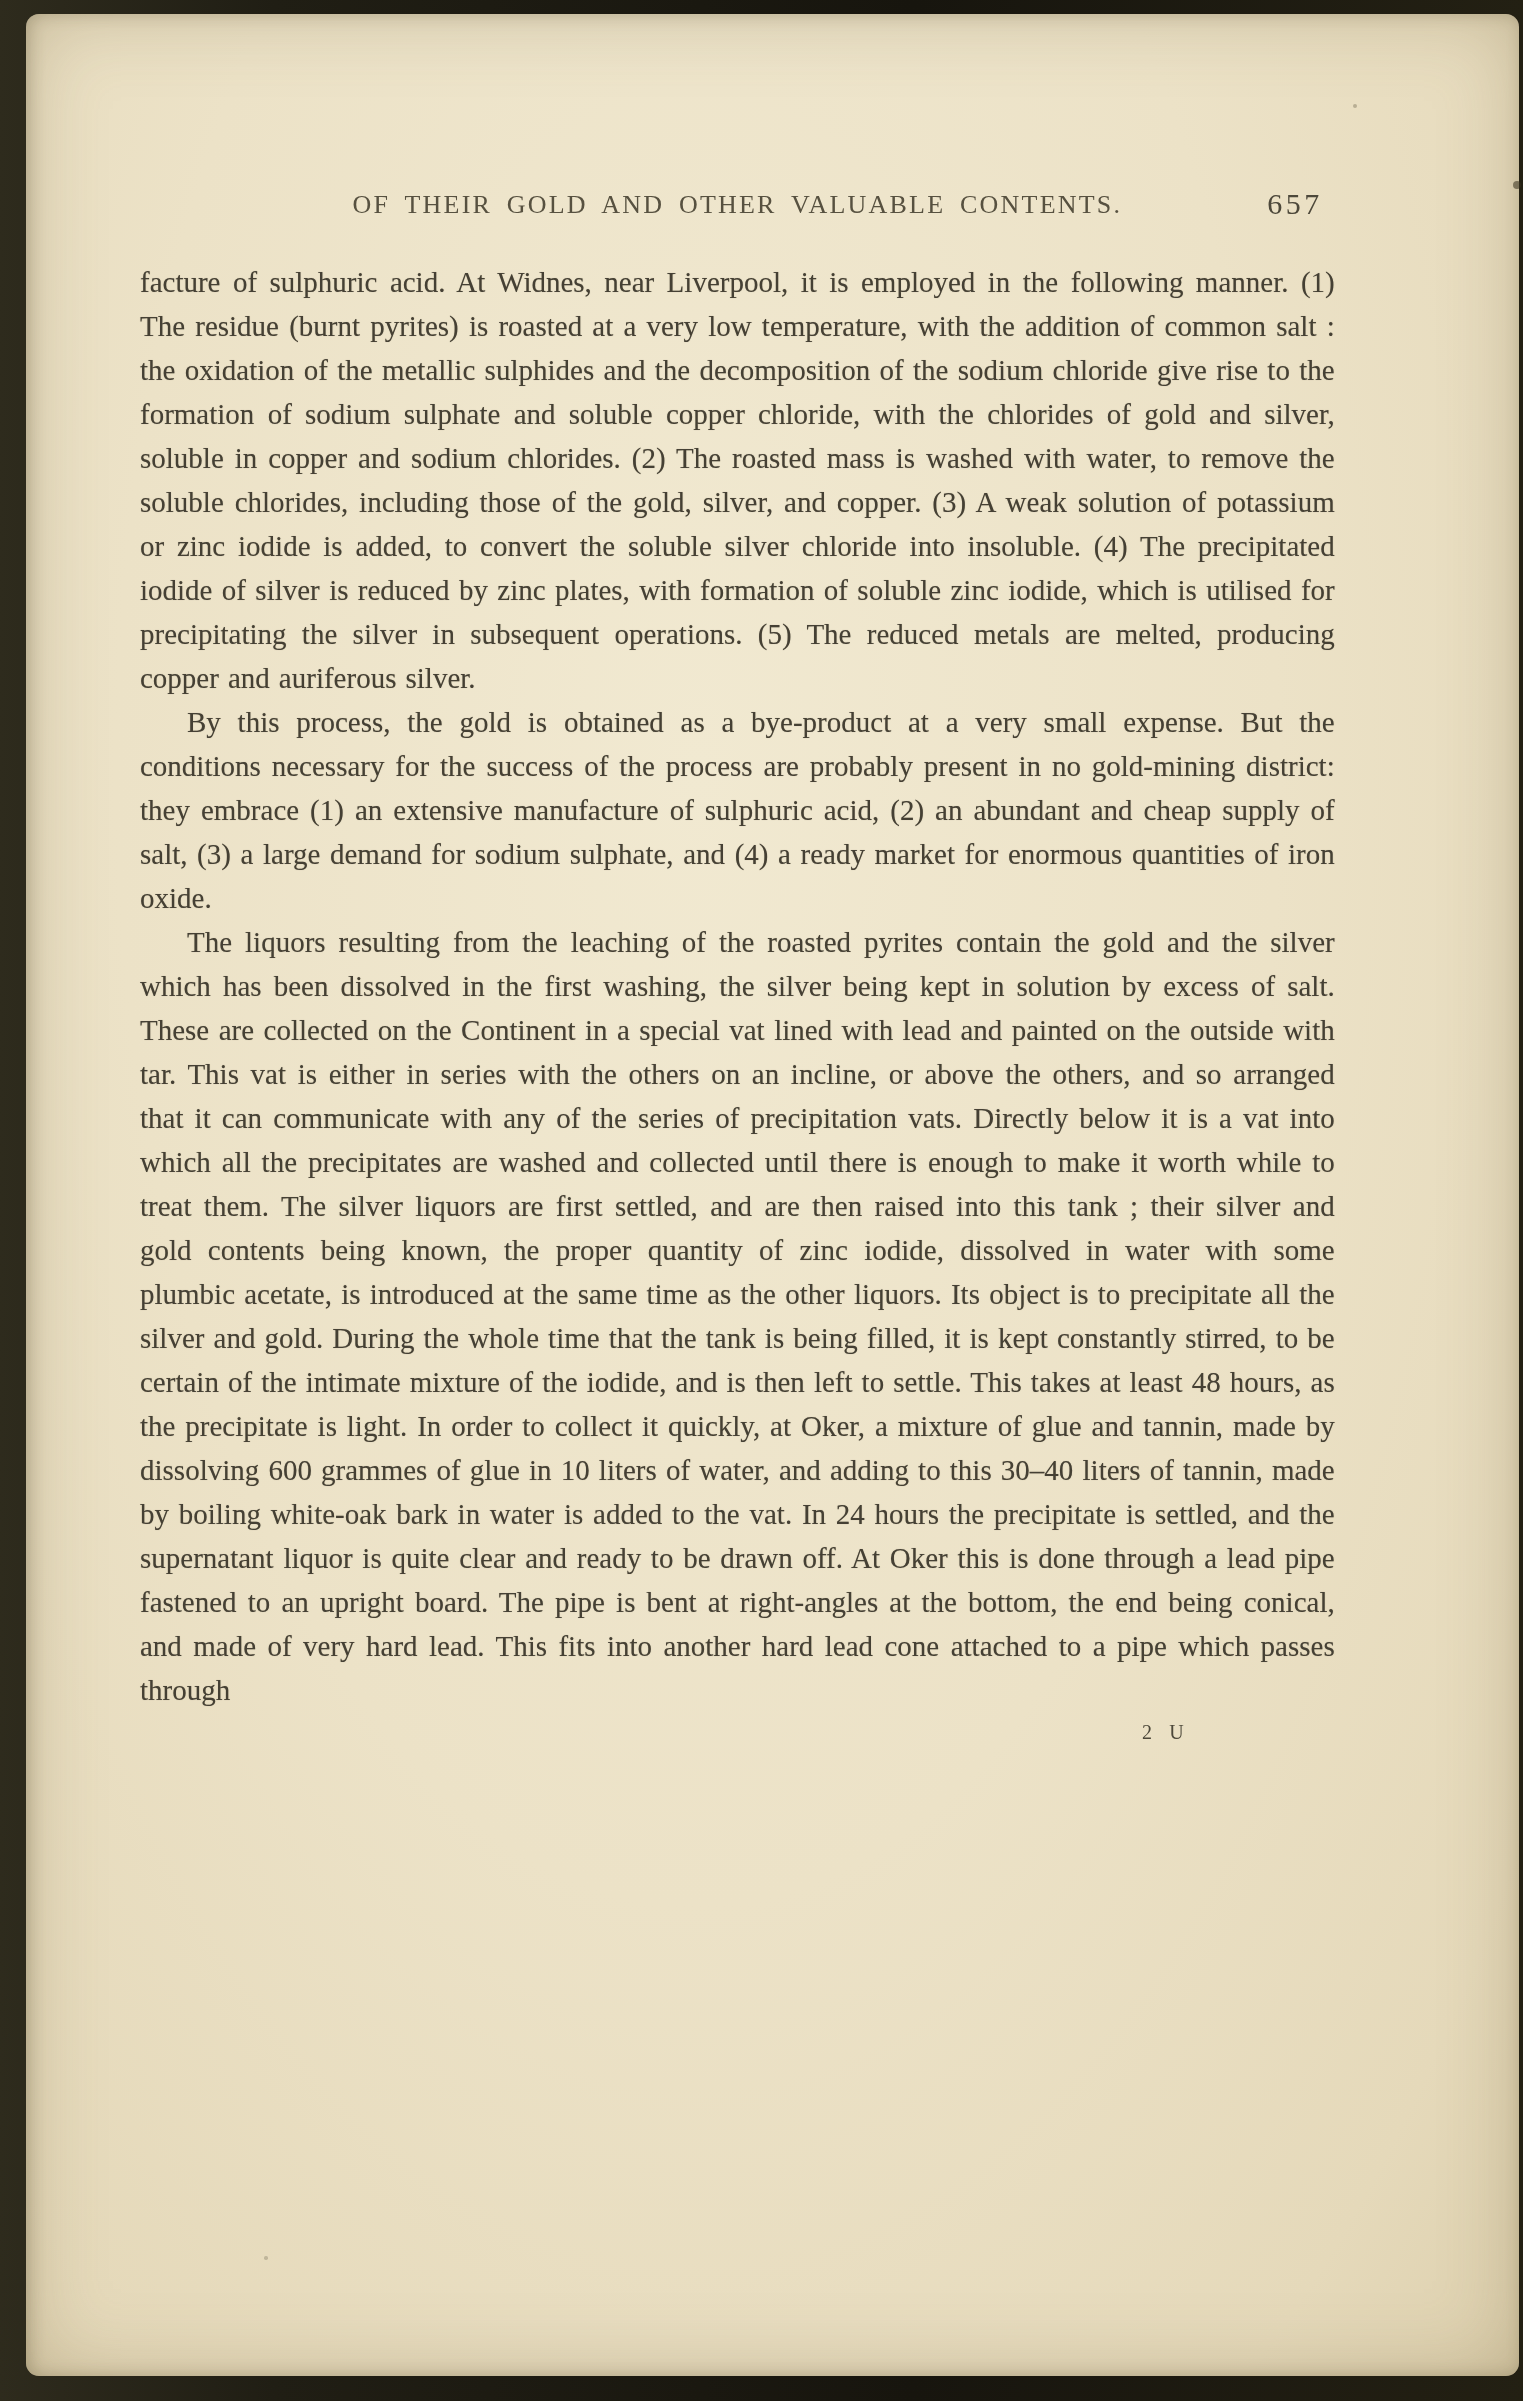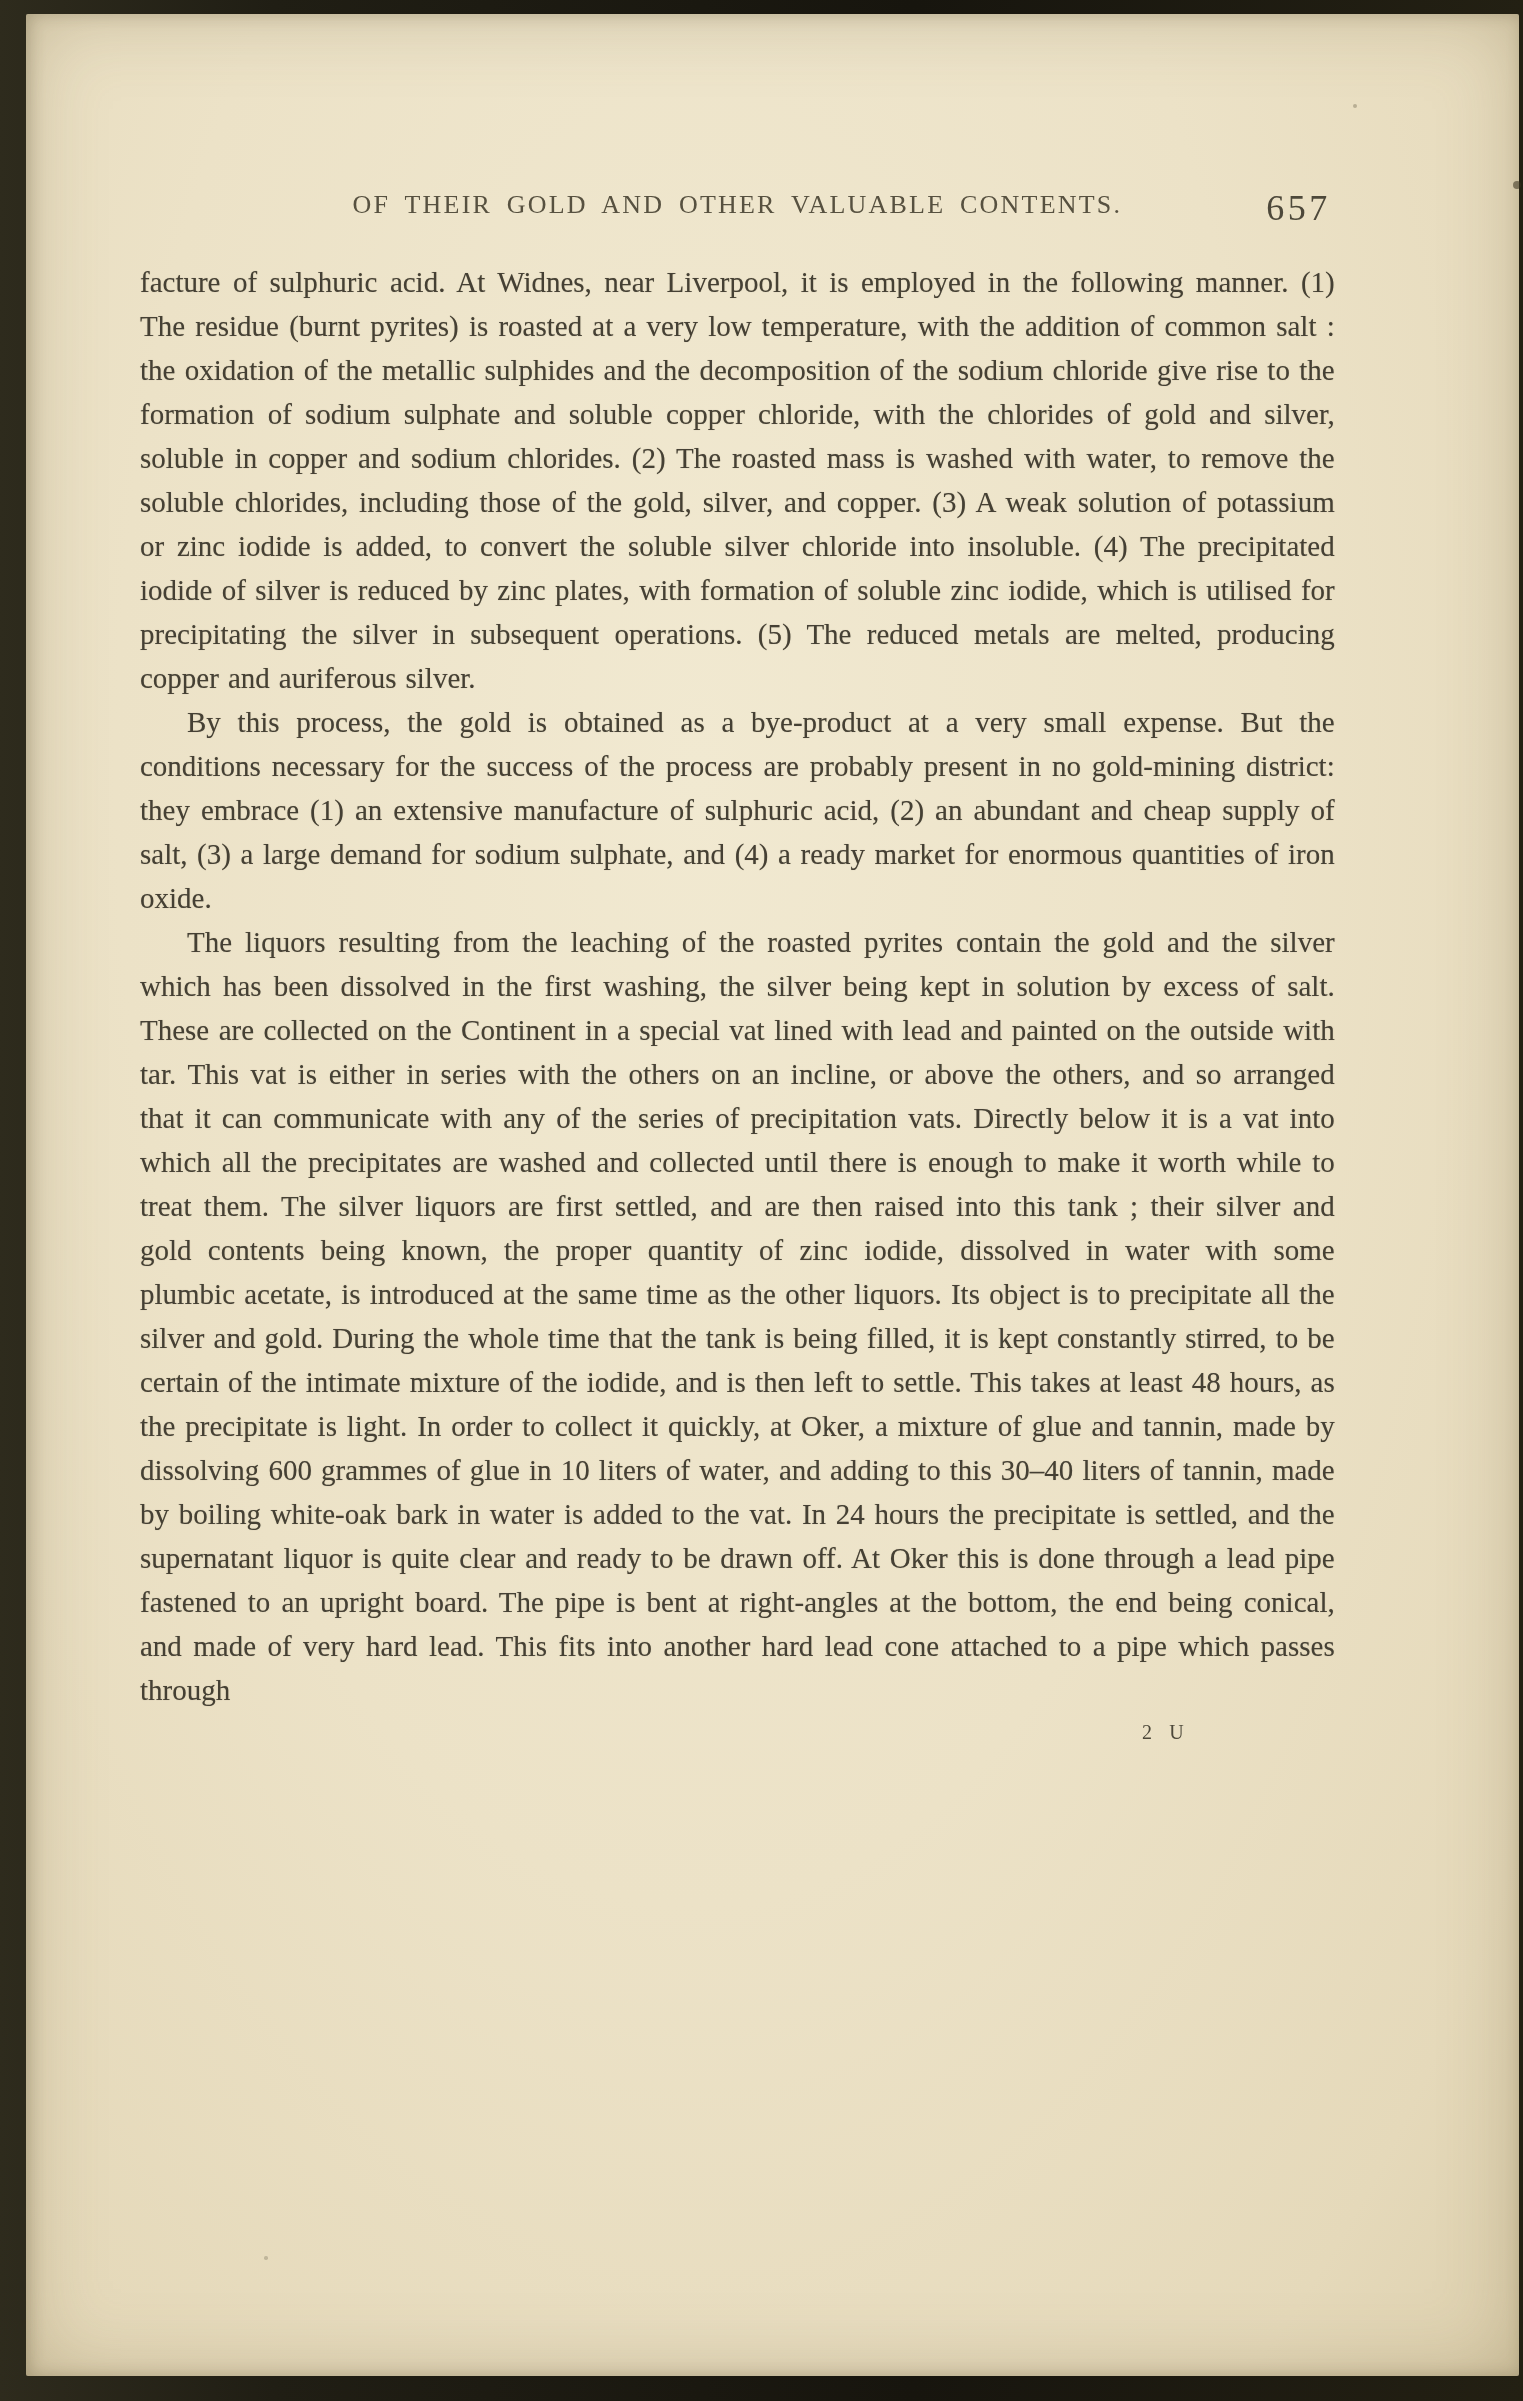--- a/index.html
+++ b/index.html
@@ -16,41 +16,41 @@
     font-family: "Liberation Serif", "DejaVu Serif", serif;
   }
   .page {
     position: absolute;
     top: 14px;
     left: 26px;
     right: 5.3px;
     bottom: 24.6px;
     background: radial-gradient(ellipse at 45% 32%, #f1e9d1 0%, #ece2c7 50%, #e5d9ba 85%, #ddd0ae 100%);
     box-shadow: inset 0 0 79px rgba(110, 95, 55, 0.28), inset 3.5px 0 16px rgba(60, 50, 25, 0.25);
-    border-radius: 2px;
+    border-radius: 13px;
   }
   .content {
     position: relative;
     padding: 176px 184px 0 114px;
     color: #464134;
   }
   .running-head {
     position: relative;
     text-align: center;
     font-size: 26px;
     letter-spacing: 2.2px;
     word-spacing: 6.1px;
     color: #575140;
     white-space: nowrap;
   }
   .page-number {
     position: absolute;
-    right: 4px;
+    right: 12px;
     top: -3.5px;
-    font-size: 36px;
+    font-size: 30px;
     letter-spacing: 3.5px;
     color: #4d483a;
   }
   .body-text {
     margin-top: 40px;
     font-size: 29px;
     line-height: 44px;
     text-align: justify;
     word-spacing: 1.8px;
     color: #454034;

